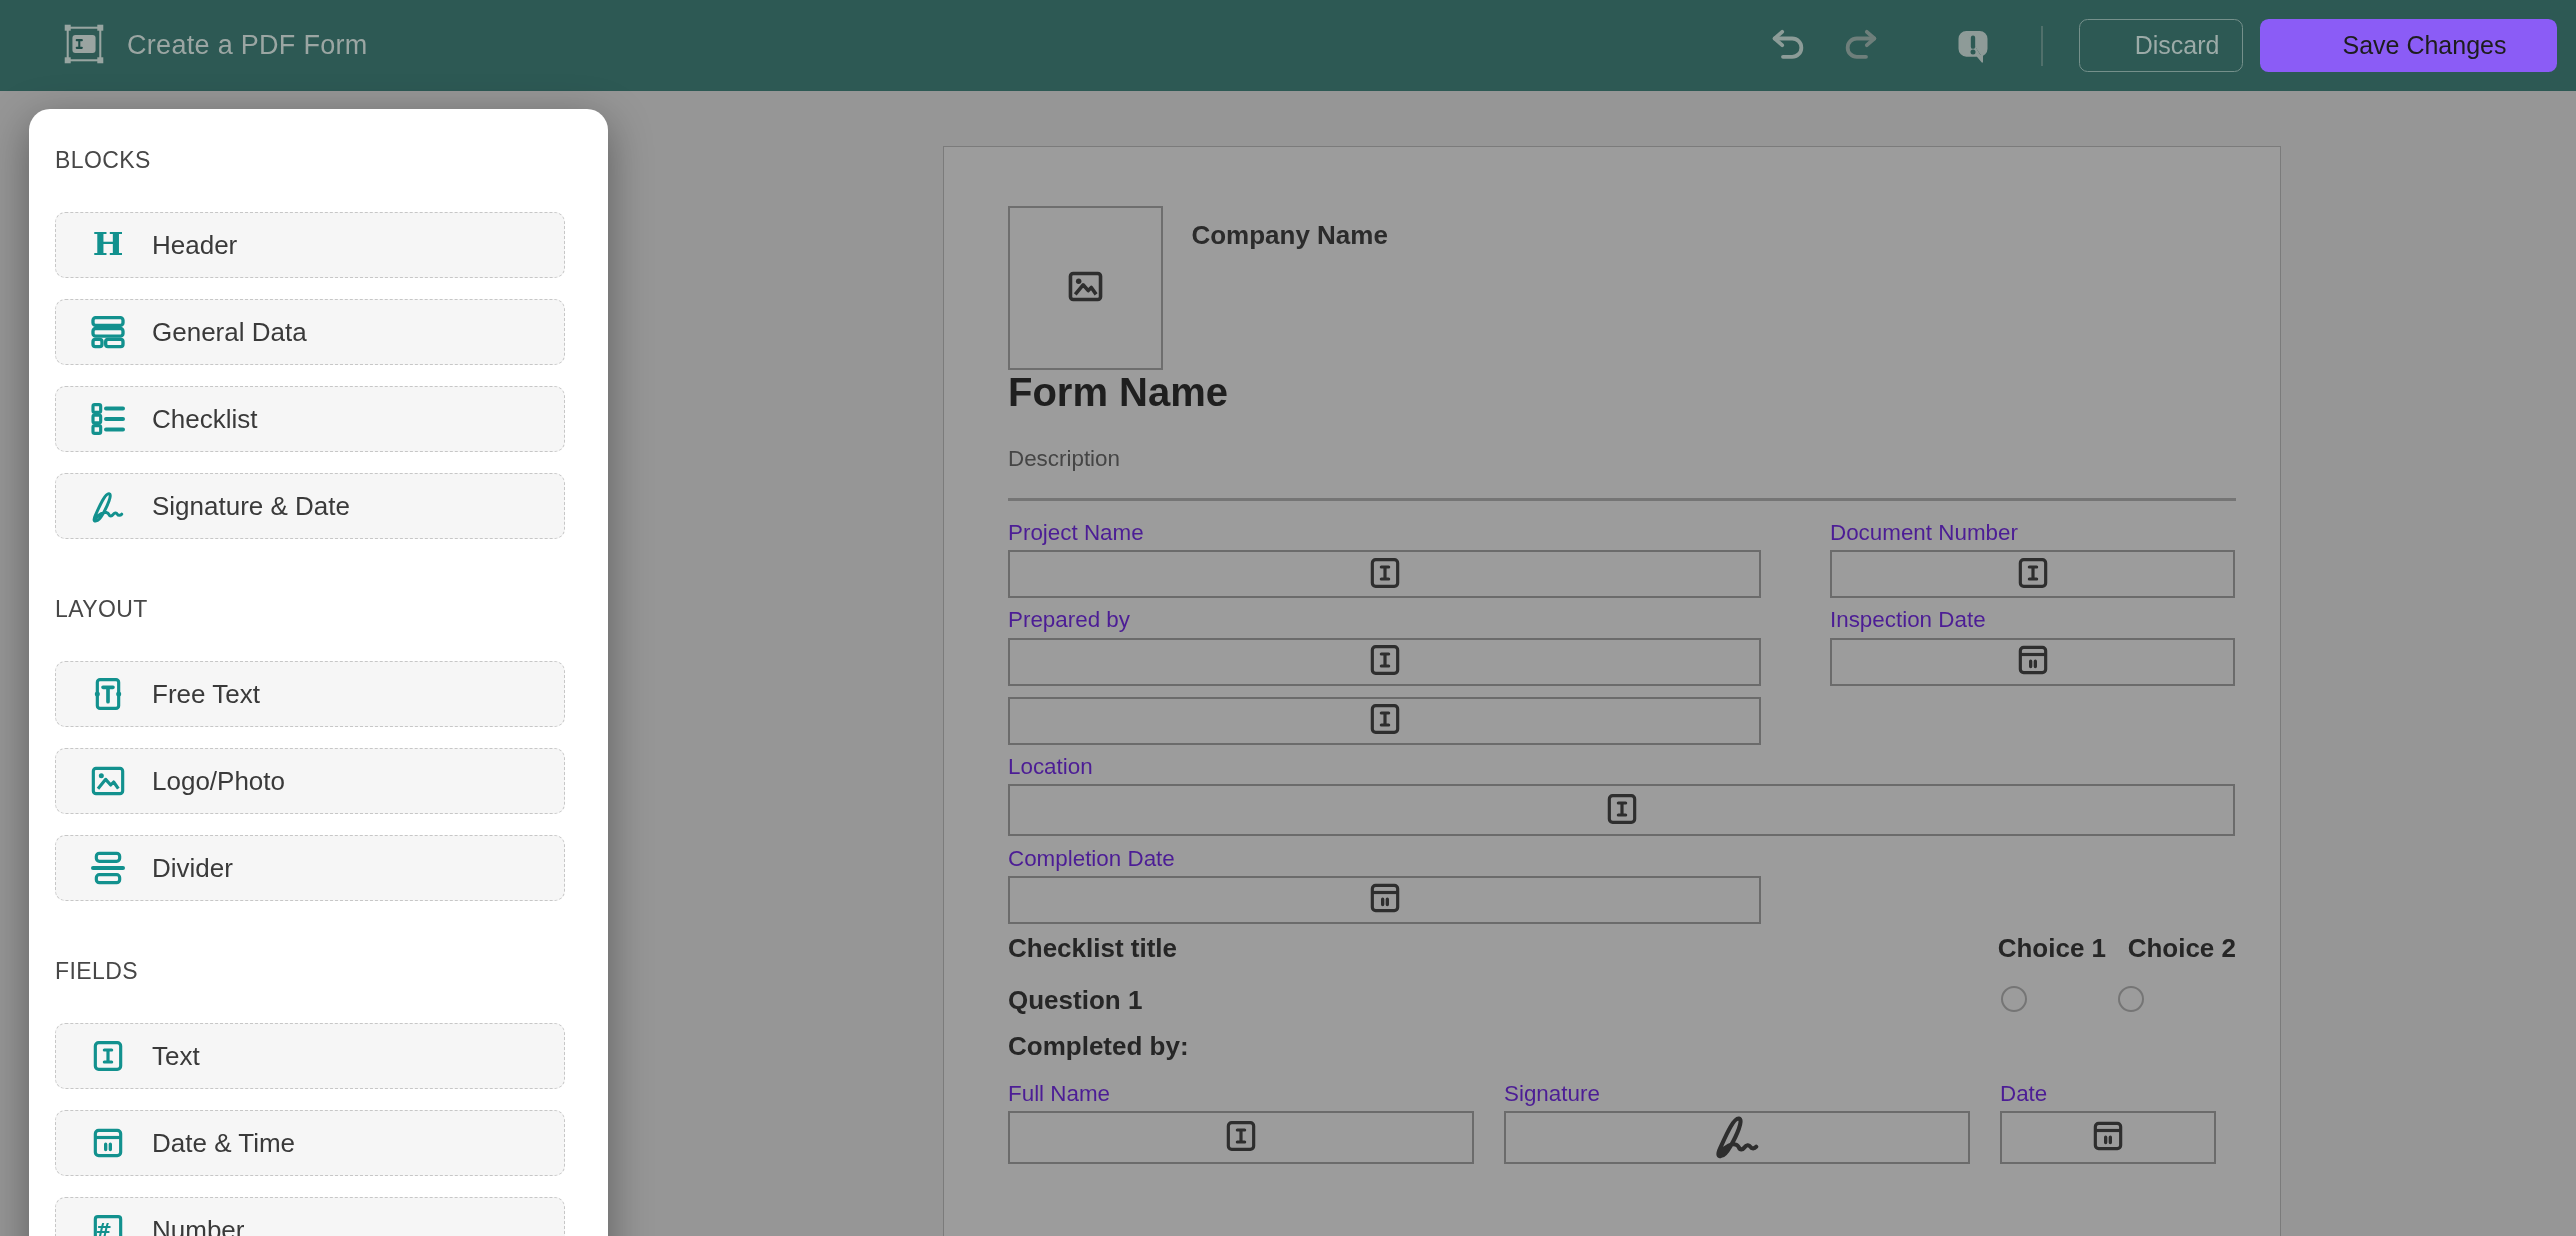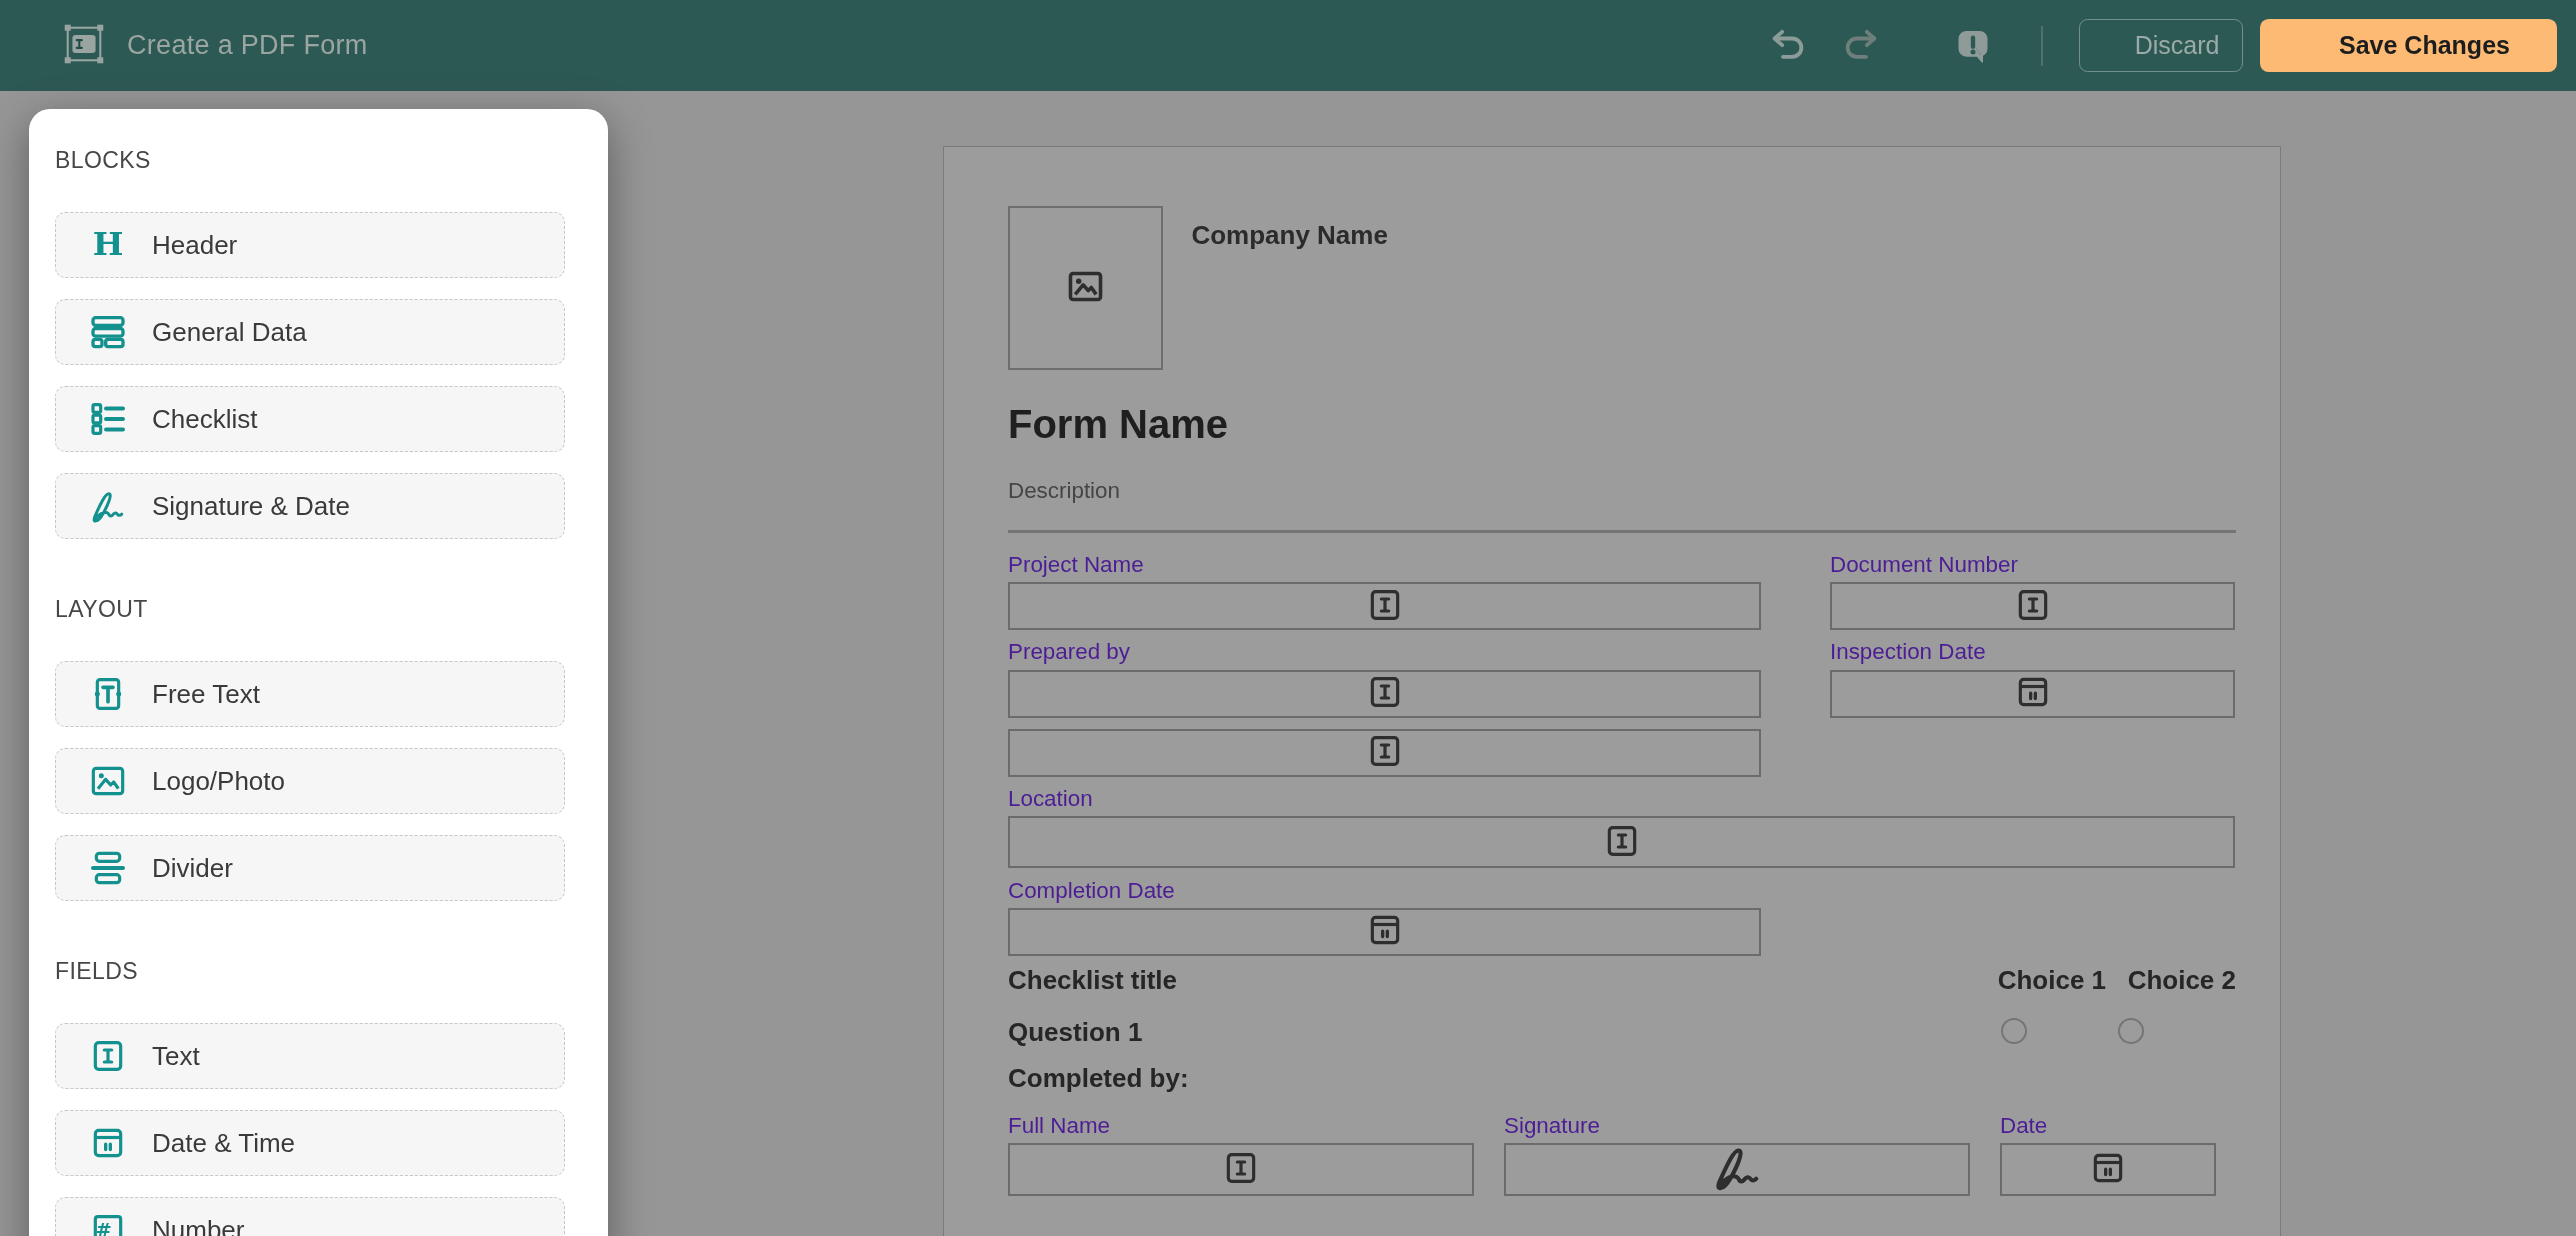--- a/index.html
+++ b/index.html
@@ -12,30 +12,30 @@
   .topbar-left { display:flex; align-items:center; margin-left:60px; }
   .topbar-title { margin-left:19px; font-size:27px; color:#9ba6a3; letter-spacing:0.3px; }
   .topbar-right { display:flex; align-items:center; margin-right:19px; }
   .icon-btn { background:none; border:none; cursor:pointer; display:flex; align-items:center; justify-content:center; padding:0; }
   .undo-btn { margin-right:33px; }
   .redo-btn { margin-right:72px; }
   .alert-btn { margin-right:48px; }
   .v-divider { width:1.7px; height:40px; background:#50706b; margin-right:36px; }
   .btn { height:53px; border-radius:8.6px; font-size:25px; font-family:"Liberation Sans",sans-serif; cursor:pointer;padding-left:32px; }
   .btn-discard { width:164px; background:transparent; border:1.7px solid #75908b; color:#9cabA8; margin-right:17px; }
-  .btn-save { width:297px; background:#fdba74; border:none; color:#1d1d1d; font-weight:700; }
+  .btn-save { width:297px; background:#8b5cf6; border:none; color:#1d1d1d; font-weight:400; }
 
   
   .canvas { position:absolute; left:0; top:91px; width:2576px; height:1145px; background:#969696; }
   .page { position:absolute; left:943px; top:55px; width:1338px; height:1172px;
           background:#9c9c9c; border:1.7px solid #7b7b7b; padding:59px 44px 0 64px; }
   .logo-row { display:flex; align-items:flex-start; }
   .logo-box { width:155px; height:164px; border:2.6px solid #6e6e6e; display:flex; align-items:center; justify-content:center; cursor:pointer; }
   .company-name { margin:14px 0 0 28.4px; font-size:26px; font-weight:700; color:#2b2b2b; }
-  .form-name { margin-top:32px; font-size:40px; font-weight:700; color:#1f1f1f; }
+  .form-name { font-size:40px; font-weight:700; color:#1f1f1f; }
   .description { margin-top:31px; font-size:22.4px; color:#454545; }
   .desc-rule { margin-top:26px; height:2.6px; background:#757575; }
 
   .fields-grid { margin-top:21px; display:grid; grid-template-columns:753px 405px; column-gap:69px; row-gap:11.2px; }
   .field-full { grid-column:1 / -1; }
   .field-label { display:block; font-size:22.4px; line-height:22.4px; color:#4c1d95; margin-bottom:6px; }
   .field-box { height:48px; border:2.6px solid #6b6b6b; display:flex; align-items:center; justify-content:center; cursor:pointer; }
   .field-box.tall { height:52px; }
 
   .checklist-row { margin-top:8.6px; display:flex; justify-content:space-between; align-items:baseline; }

